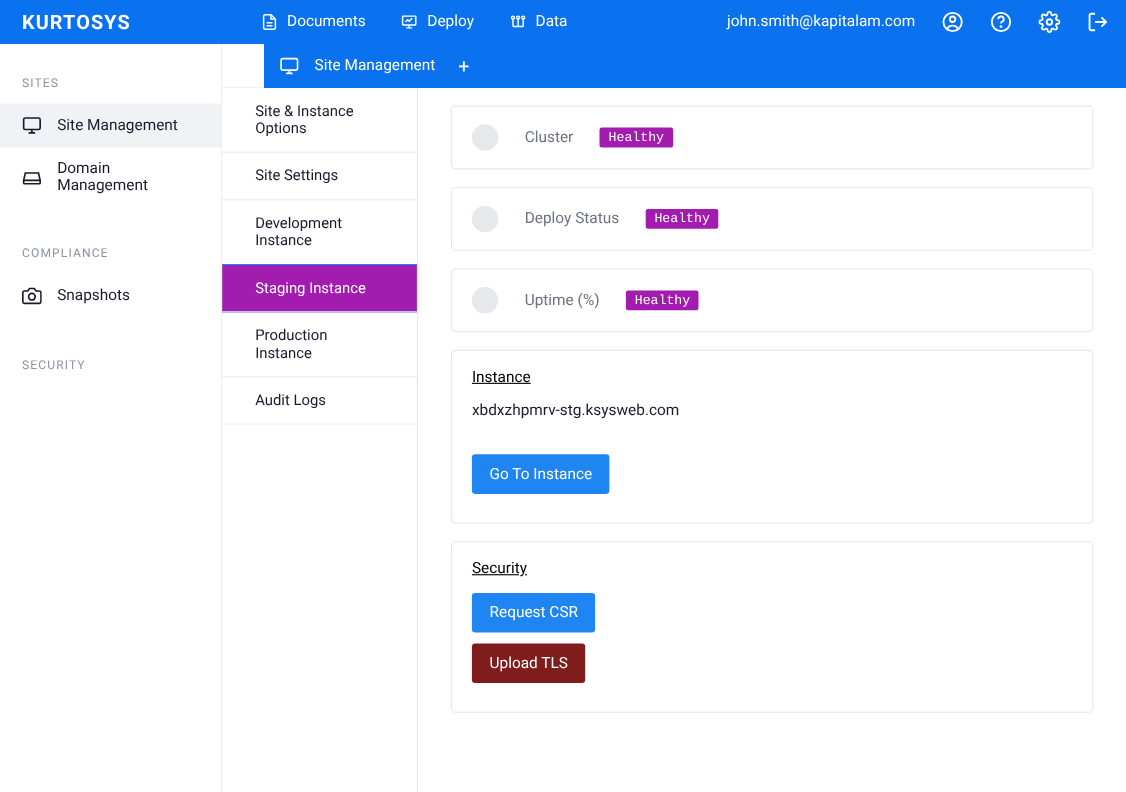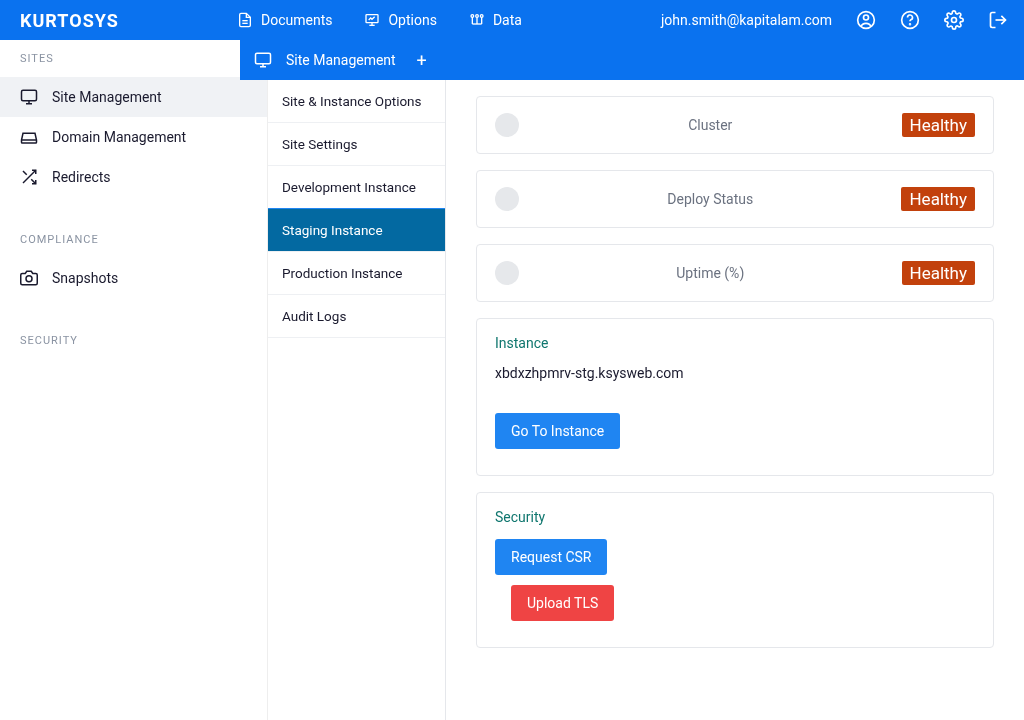--- a/index.html
+++ b/index.html
@@ -8,38 +8,38 @@
 .logo { width:221px; height:40px; display:flex; align-items:center; padding-left:20px; font-weight:700; letter-spacing:1px; font-size:18px; }
 .top-nav { display:flex; height:40px; }
 .top-nav-item { display:flex; align-items:center; padding:0 16px; cursor:pointer; gap:8px; }
 .top-nav-item.active { background:#0557b8; }
 .top-spacer { flex:1; }
 .top-right { display:flex; align-items:center; gap:24px; padding-right:16px; }
 .icon-btn { width:20px; height:20px; display:flex; align-items:center; justify-content:center; cursor:pointer; }
 .sub-bar { position:absolute; top:40px; left:240px; right:0; height:40px; background:#0a72ef; display:flex; align-items:center; color:#fff; font-size:14px; padding-left:14px; gap:14px; }
 .sub-bar .plus { width:24px; height:24px; display:flex; align-items:center; justify-content:center; cursor:pointer; font-size:18px; }
 .layout { display:flex; height:calc(100% - 40px); }
-.sidebar1 { width:268px; background:#fff; border-right:1px solid #eee; padding-top:4px; }
+.sidebar1 { width:202px; background:#fff; border-right:1px solid #eee; padding-top:21px; }
 .side-section { font-size:11px; letter-spacing:1px; color:#8a93a2; padding:8px 20px 12px; }
 .side-item { display:flex; align-items:center; gap:14px; padding:11px 20px; font-size:14px; color:#1a1a2e; cursor:pointer; }
 .side-item.active { background:#f0f2f5; }
 .side-gap { height:28px; }
 .sidebar2 { width:178px; border-right:1px solid #e5e7eb; padding-top:40px; background:#fff; }
-.sub-item { padding:13px 14px; font-size:13.5px; color:#1a1a2e; cursor:pointer; border-bottom:1px solid #eef0f3; border-top:1px solid #eef0f3; margin-top:-1px; }
-.sub-item.active { background:#0369a1; color:#fff; border-color:#1f85f2; }
+.sub-item { padding:13px 30px; font-size:13.5px; color:#1a1a2e; cursor:pointer; border-bottom:1px solid #eef0f3; border-top:1px solid #eef0f3; margin-top:-1px; }
+.sub-item.active { background:#a21caf; color:#fff; border-color:#1f85f2; }
 .main { flex:1; background:#fff; padding:56px 30px 24px 30px; overflow:auto; }
 .card { border:1px solid #e5e7eb; border-radius:4px; padding:16px 18px; margin-bottom:16px; }
-.status-row { display:flex; align-items:center; gap:12px;justify-content:space-between; }
+.status-row { display:flex; align-items:center; gap:24px; }
 .status-circle { width:24px; height:24px; border-radius:50%; background:#e6e8eb; }
 .status-label { font-size:14px; color:#6b7280; }
-.badge { background:#c2410c; color:#fff; font-size:17px; padding:2px 8px; border-radius:2px; }
-.card-title { font-size:14px; color:#0f766e; margin-bottom:14px; }
+.badge { background:#a21caf; color:#fff; font-size:12px; padding:2px 8px; border-radius:2px;font-family:Liberation Mono, monospace; }
+.card-title { font-size:14px; color:#000000; margin-bottom:14px;text-decoration:underline; }
 .mono { font-size:14px; color:#1a1a2e; margin-bottom:32px; }
 .btn { background:#1f85f2; color:#fff; border:none; padding:10px 16px; font-size:14px; border-radius:3px; cursor:pointer; display:inline-block; margin-right:8px; margin-bottom:10px; }
-.btn.disabled { background:#ef4444; cursor:default;margin-left:16px; }
+.btn.disabled { background:#7f1d1d; cursor:default; }
 svg { display:block; }
 </style>
 </head>
 <body>
 
 <div class="top-bar">
   <div class="logo">KURTOSYS</div>
   <div class="top-nav">
     <div class="top-nav-item">
       <span>
@@ -54,21 +54,21 @@
     </div>
     <div class="top-nav-item">
       <span>
         <svg width="16" height="16" viewBox="0 0 24 24" fill="none" stroke="#fff" stroke-width="2">
             <rect x="3" y="4" width="18" height="12" rx="1"></rect>
             <line x1="12" y1="16" x2="12" y2="20"></line>
             <line x1="8" y1="20" x2="16" y2="20"></line>
             <path d="M7 12l3-3 2 2 4-4"></path>
           </svg>
       </span>
-      <span>Options</span>
+      <span>Deploy</span>
     </div>
     <div class="top-nav-item">
       <span>
         <svg width="16" height="16" viewBox="0 0 24 24" fill="none" stroke="#fff" stroke-width="2">
             <circle cx="5" cy="6" r="2"></circle>
             <circle cx="12" cy="6" r="2"></circle>
             <circle cx="19" cy="6" r="2"></circle>
             <line x1="5" y1="8" x2="5" y2="18"></line>
             <line x1="12" y1="8" x2="12" y2="18"></line>
             <line x1="19" y1="8" x2="19" y2="18"></line>
@@ -139,32 +139,20 @@
     </div>
     <div class="side-item">
       <span>
           <svg width="18" height="18" viewBox="0 0 24 24" fill="none" stroke="#1a1a2e" stroke-width="2">
             <path d="M4 7h16l2 9v3a1 1 0 0 1-1 1H3a1 1 0 0 1-1-1v-3z"></path>
             <line x1="2" y1="16" x2="22" y2="16"></line>
           </svg>
         </span>
       <span>Domain Management</span>
     </div>
-    <div class="side-item">
-      <span>
-          <svg width="18" height="18" viewBox="0 0 24 24" fill="none" stroke="#1a1a2e" stroke-width="2">
-            <polyline points="16 3 21 3 21 8"></polyline>
-            <line x1="4" y1="20" x2="21" y2="3"></line>
-            <polyline points="21 16 21 21 16 21"></polyline>
-            <line x1="15" y1="15" x2="21" y2="21"></line>
-            <line x1="4" y1="4" x2="9" y2="9"></line>
-          </svg>
-        </span>
-      <span>Redirects</span>
-    </div>
     <div class="side-gap"></div>
     <div class="side-section">COMPLIANCE</div>
     <div class="side-item">
       <span>
           <svg width="18" height="18" viewBox="0 0 24 24" fill="none" stroke="#1a1a2e" stroke-width="2">
             <path d="M23 19a2 2 0 0 1-2 2H3a2 2 0 0 1-2-2V8a2 2 0 0 1 2-2h4l2-3h6l2 3h4a2 2 0 0 1 2 2z"></path>
             <circle cx="12" cy="13" r="4"></circle>
           </svg>
         </span>
       <span>Snapshots</span>

